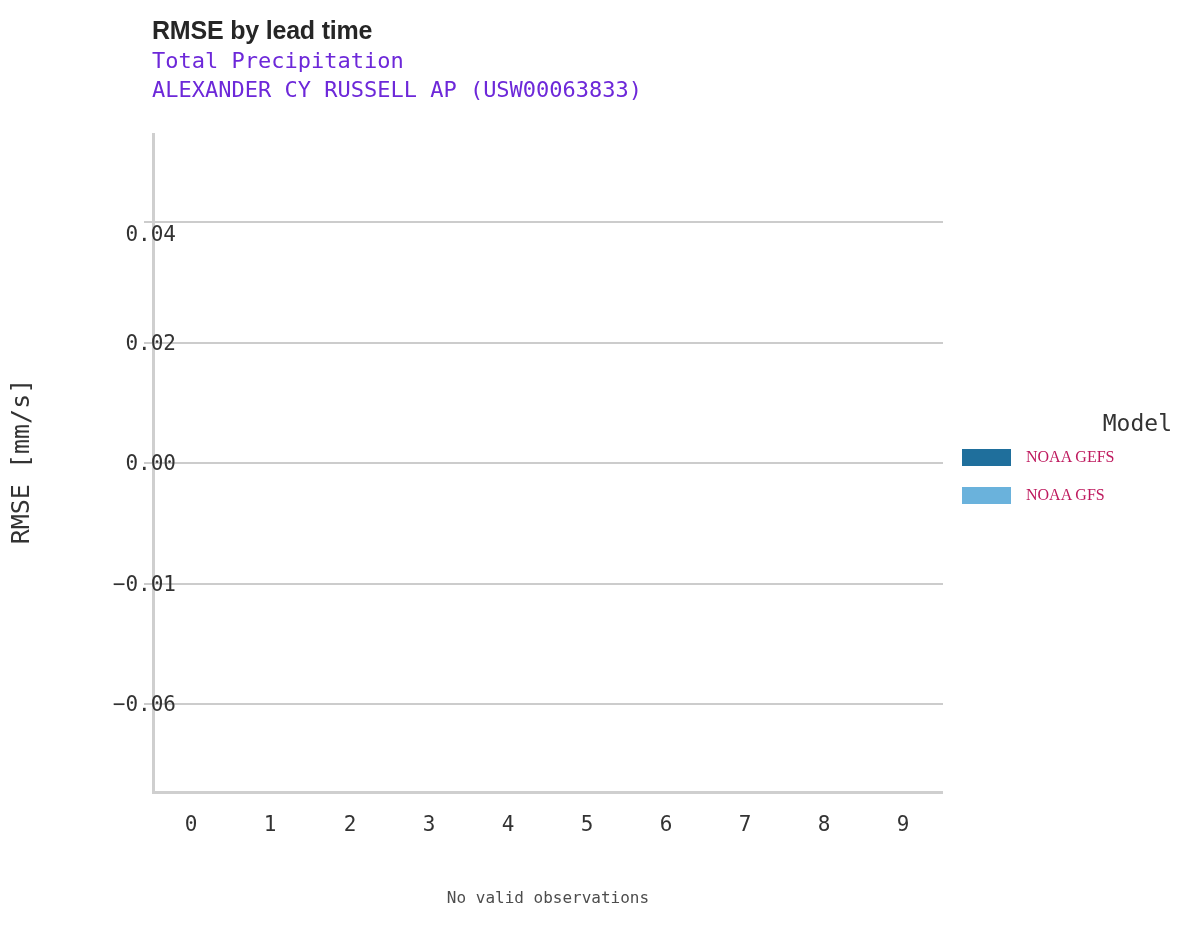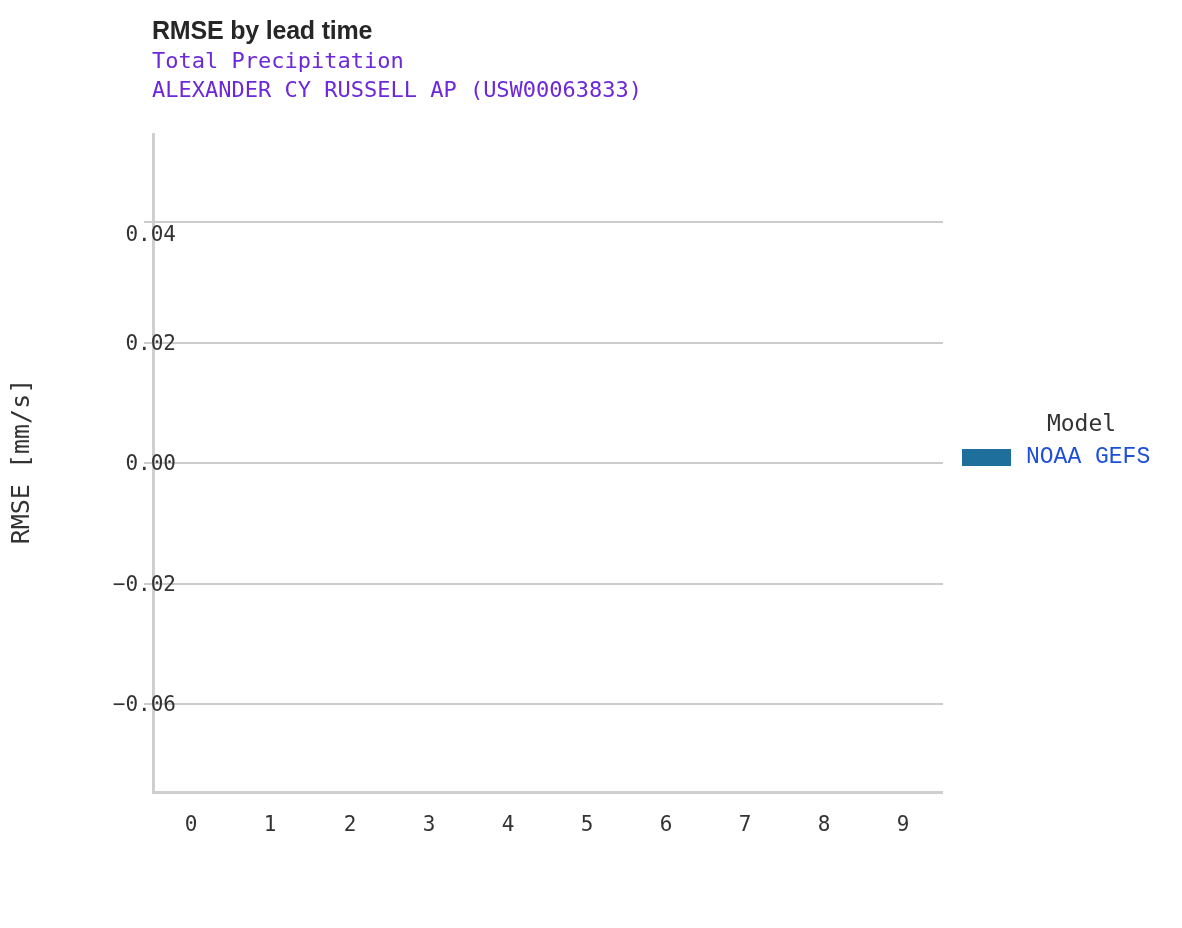--- a/index.html
+++ b/index.html
@@ -151,40 +151,40 @@
   #legend {
     position: absolute;
     left: 962px;
     top: 408px;
     width: 210px;
   }
   #legend-title {
     font-family: "DejaVu Sans Mono", monospace;
     font-size: 23px;
     color: #333333;
-    text-align: center;
+    text-align: right;
     padding-left: 29px;
     line-height: 30px;
     white-space: nowrap;
   }
   .legend-entry {
     display: flex;
     align-items: center;
     height: 38px;
   }
   .legend-swatch {
     width: 49px;
     height: 17px;
     flex: 0 0 auto;
     margin-right: 15px;
   }
   .legend-label {
-    font-family: Liberation Mono, monospace;
-    font-size: 23px;
-    color: #1d4ed8;
+    font-family: Liberation Serif, serif;
+    font-size: 16px;
+    color: #be185d;
     white-space: nowrap;
   }
 </style>
 </head>
 <body>
 
 <div id="figure">
 
   <div class="title-block">
     <div class="chart-title">RMSE by lead time</div>
@@ -205,40 +205,45 @@
   <div class="ytick-mark" style="top:462px;"></div>
   <div class="ytick-mark" style="top:583px;"></div>
   <div class="ytick-mark" style="top:703px;"></div>
 
   <div class="spine-left"></div>
   <div class="spine-bottom"></div>
 
   <div class="ytick-label" style="top:234px;">0.04</div>
   <div class="ytick-label" style="top:343px;">0.02</div>
   <div class="ytick-label" style="top:463px;">0.00</div>
-  <div class="ytick-label" style="top:584px;">−0.02</div>
+  <div class="ytick-label" style="top:584px;">−0.01</div>
   <div class="ytick-label" style="top:704px;">−0.06</div>
 
   <div class="xtick-label" style="left:191px;">0</div>
   <div class="xtick-label" style="left:270px;">1</div>
   <div class="xtick-label" style="left:350px;">2</div>
   <div class="xtick-label" style="left:429px;">3</div>
   <div class="xtick-label" style="left:508px;">4</div>
   <div class="xtick-label" style="left:587px;">5</div>
   <div class="xtick-label" style="left:666px;">6</div>
   <div class="xtick-label" style="left:745px;">7</div>
   <div class="xtick-label" style="left:824px;">8</div>
   <div class="xtick-label" style="left:903px;">9</div>
 
   <div id="yaxis-label">RMSE [mm/s]</div>
 
+  <div id="footnote">No valid observations</div>
 
   <div id="legend">
     <div id="legend-title">Model</div>
 
     <div class="legend-entry">
       <span class="legend-swatch" style="background:#1f6f9c;"></span>
       <span class="legend-label">NOAA GEFS</span>
     </div>
 
+    <div class="legend-entry">
+      <span class="legend-swatch" style="background:#6ab2dc;"></span>
+      <span class="legend-label">NOAA GFS</span>
+    </div>
   </div>
 
 </div>
 
 </body></html>

